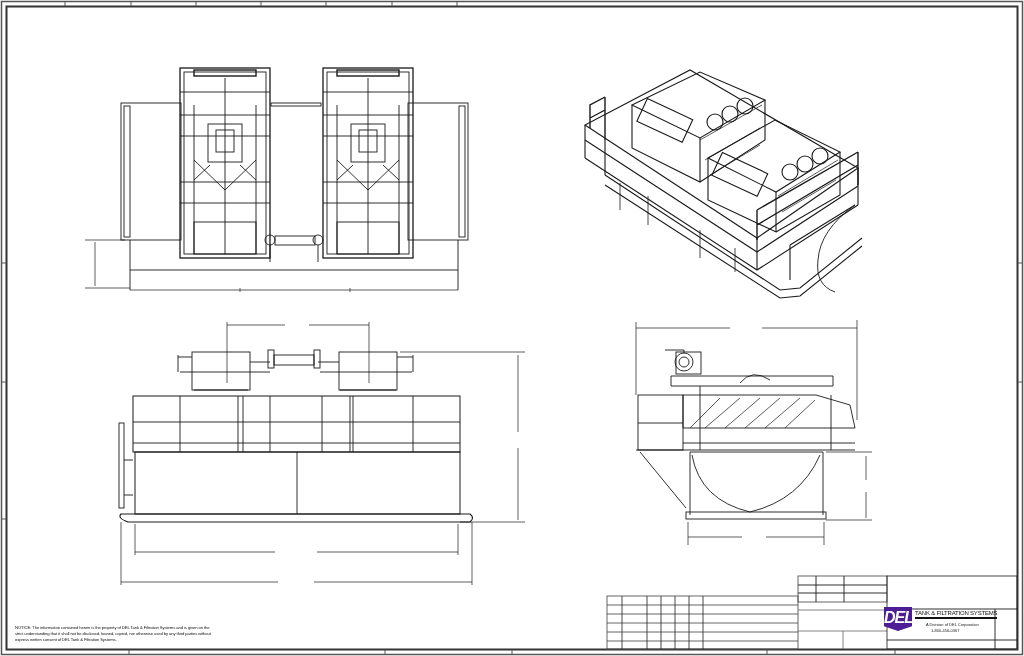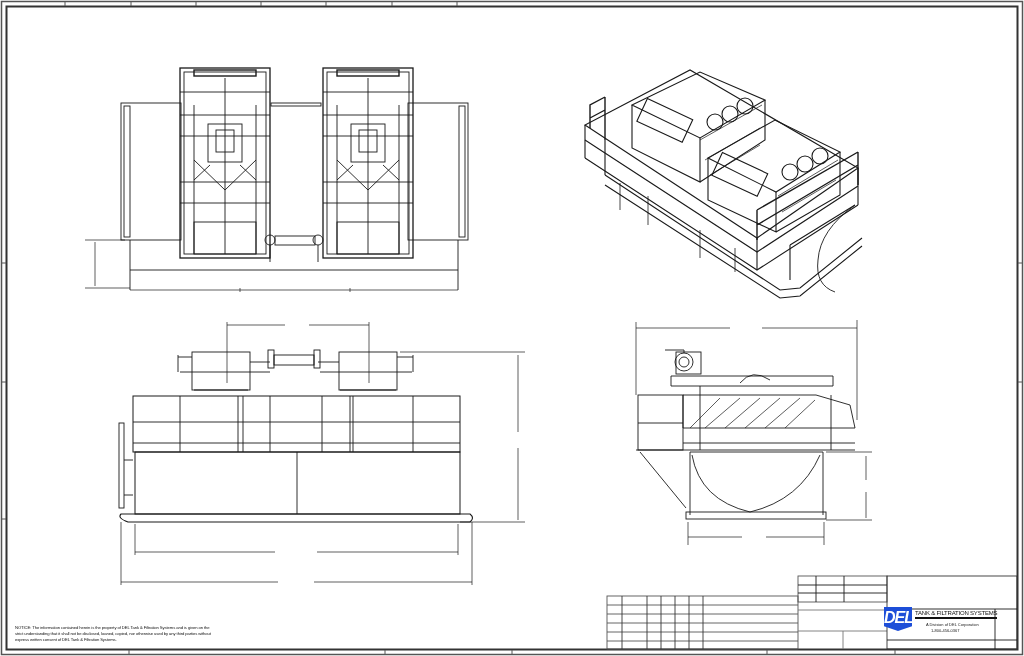--- a/index.html
+++ b/index.html
@@ -1,21 +1,21 @@
 <!DOCTYPE html>
 <html><head>
 <meta charset="utf-8">
 <style>
   html, body { margin:0; padding:0; background:#ffffff; }
   body { width:1024px; height:656px; position:relative; overflow:hidden; font-family:"Liberation Sans", sans-serif; }
   .sheet { position:absolute; left:0; top:0; width:1024px; height:656px; }
   svg { position:absolute; left:0; top:0; }
   .notes { position:absolute; left:15px; top:625px; width:200px; font-size:4.2px; line-height:6px; color:#111; font-family:"Liberation Sans Narrow","Liberation Sans", sans-serif; letter-spacing:-0.1px; }
   .logo { position:absolute; left:884px; top:607px; width:100px; height:34px; }
-  .logo-mark { position:absolute; left:0; top:0; width:28px; height:24px; background:#1d4ed8; color:#fff; font-weight:bold; font-style:italic; font-size:16px; line-height:22px; text-align:center; clip-path:polygon(0 0,100% 0,100% 80%,50% 100%,0 80%); letter-spacing:-1px; }
+  .logo-mark { position:absolute; left:0; top:0; width:28px; height:24px; background:#4c1d95; color:#fff; font-weight:bold; font-style:italic; font-size:16px; line-height:22px; text-align:center; clip-path:polygon(0 0,100% 0,100% 80%,50% 100%,0 80%); letter-spacing:-1px; }
   .logo-title { position:absolute; left:31px; top:3px; font-size:6px; color:#111; white-space:nowrap; letter-spacing:-0.2px; border-bottom:2px solid #111; padding-bottom:1px; }
   .logo-sub { position:absolute; left:42px; top:15px; font-size:4px; color:#222; white-space:nowrap; }
   .logo-phone { position:absolute; left:47px; top:21px; font-size:4px; color:#222; white-space:nowrap; }
 </style>
 </head>
 <body>
 
 <div class="sheet">
 <svg width="1024" height="656" viewBox="0 0 1024 656" fill="none" stroke="#1a1a1a" stroke-width="1">
 

